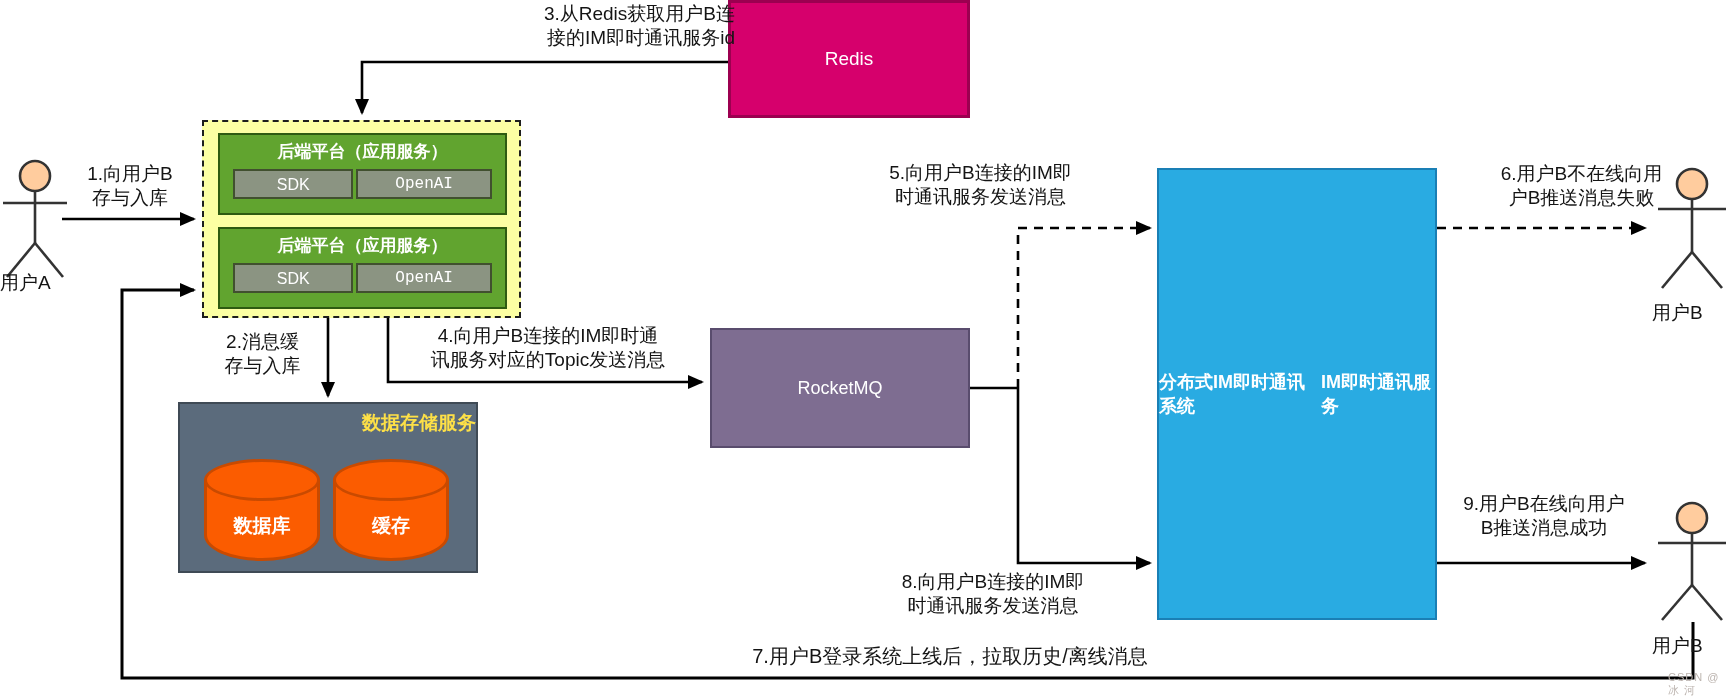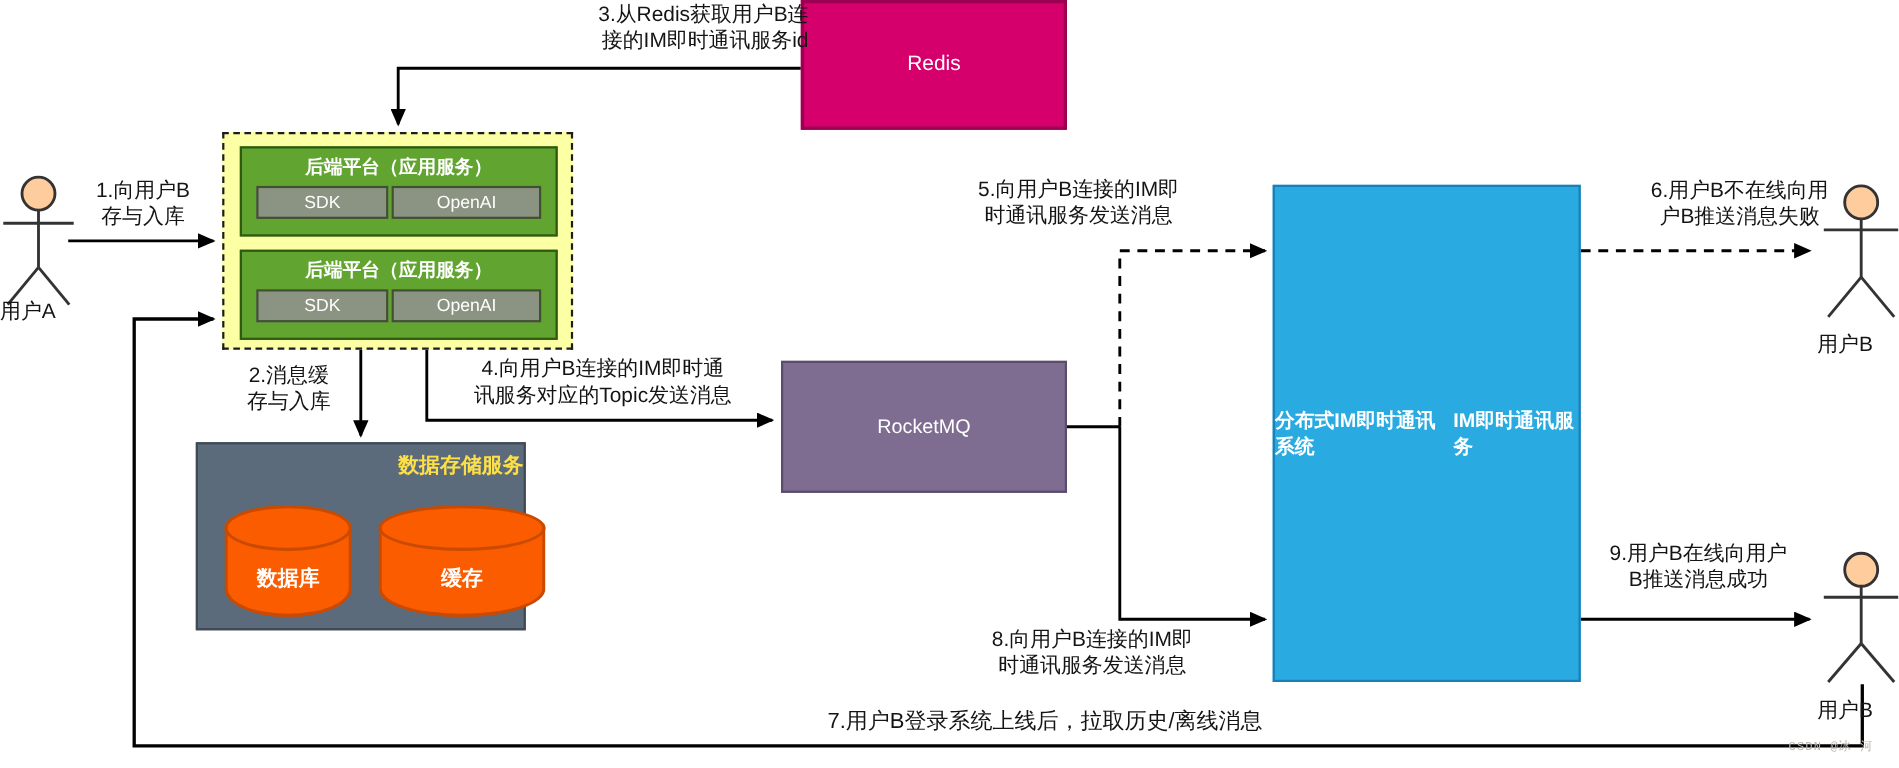--- a/index.html
+++ b/index.html
@@ -11,21 +11,21 @@
   .box{position:absolute;box-sizing:border-box;z-index:2;}
   .yellow-cluster{left:202px;top:120px;width:319px;height:198px;
                   background:#FCFFA3;border:2px dashed #1d1d1d;}
   .green-box{position:absolute;left:14px;width:289px;height:82px;box-sizing:border-box;
              background:#61A42F;border:2px solid #2E5B11;}
   .green-title{margin-top:5px;text-align:center;color:#fff;font-weight:bold;font-size:17px;}
   .green-row{display:flex;gap:3px;padding:0 13px;margin-top:6px;}
   .sub-box{height:30px;line-height:27px;text-align:center;color:#fff;font-size:16px;
            background:#8B9482;border:2px solid #41502F;box-sizing:border-box;}
   .sub-sdk{width:47%;}
-  .sub-openai{width:53%;}
+  .sub-openai{width:53%;font-family:Liberation Mono, monospace;}
   .redis-box{left:728px;top:0px;width:242px;height:118px;background:#D6006C;
              border:3px solid #9C0050;display:flex;align-items:center;justify-content:center;
              color:#fff;font-size:19px;}
   .mq-box{left:710px;top:328px;width:260px;height:120px;background:#7E6D91;
           border:2px solid #594C6D;display:flex;align-items:center;justify-content:center;
           color:#fff;font-size:18px;}
   .storage-box{left:178px;top:402px;width:300px;height:171px;background:#5B6B7C;
                border:2px solid #3F4A55;}
   .storage-title{margin-top:6px;text-align:right;color:#fde047;font-weight:bold;font-size:19px;}
   .cyl{position:absolute;width:116px;height:102px;top:55px;}
@@ -33,22 +33,22 @@
            border:3px solid #C94A00;border-radius:50%;box-sizing:border-box;z-index:2;}
   .cyl-body{position:absolute;left:0;top:21px;width:100%;height:81px;background:#FB5C00;
             border:3px solid #C94A00;border-top:none;box-sizing:border-box;z-index:1;
             border-radius:0 0 50% 50% / 0 0 26px 26px;}
   .cyl-label{position:absolute;left:0;top:54px;width:100%;text-align:center;color:#fff;
              font-weight:bold;font-size:19px;z-index:3;}
   .im-box{left:1157px;top:168px;width:280px;height:452px;background:#29ABE2;
           border:2px solid #1A7FB5;display:flex;align-items:center;
           justify-content:center;color:#fff;font-weight:bold;font-size:18px;line-height:1.35;}
   .actor-label{position:absolute;font-size:19px;color:#141414;z-index:3;}
-  .watermark{position:absolute;left:1626px;top:671px;font-size:11px;color:#BCB4AF;
-             letter-spacing:1px;z-index:4;font-family:Liberation Mono, monospace;}
+  .watermark{position:absolute;left:1668px;top:671px;font-size:11px;color:#BCB4AF;
+             letter-spacing:1px;z-index:4;}
 </style>
 </head>
 <body>
 
 <div class="canvas">
 
   <svg class="layer" width="1726" height="698" viewBox="0 0 1726 698">
     <defs>
       <marker id="arw" markerUnits="userSpaceOnUse" markerWidth="16" markerHeight="14" refX="14" refY="7" orient="auto">
         <path d="M0,0 L16,7 L0,14 Z" fill="#000"></path>
@@ -118,21 +118,21 @@
     <span>RocketMQ</span>
   </div>
 
   <div class="box storage-box">
     <div class="storage-title">数据存储服务</div>
     <div class="cyl" style="left:24px;">
       <div class="cyl-top"></div>
       <div class="cyl-body"></div>
       <div class="cyl-label">数据库</div>
     </div>
-    <div class="cyl" style="left:164px;padding-left:36px;">
+    <div class="cyl" style="left:153px;">
       <div class="cyl-top"></div>
       <div class="cyl-body"></div>
       <div class="cyl-label">缓存</div>
     </div>
   </div>
 
   <div class="box im-box">
     <span>分布式IM即时通讯系统</span>
     <span>IM即时通讯服务</span>
   </div>

